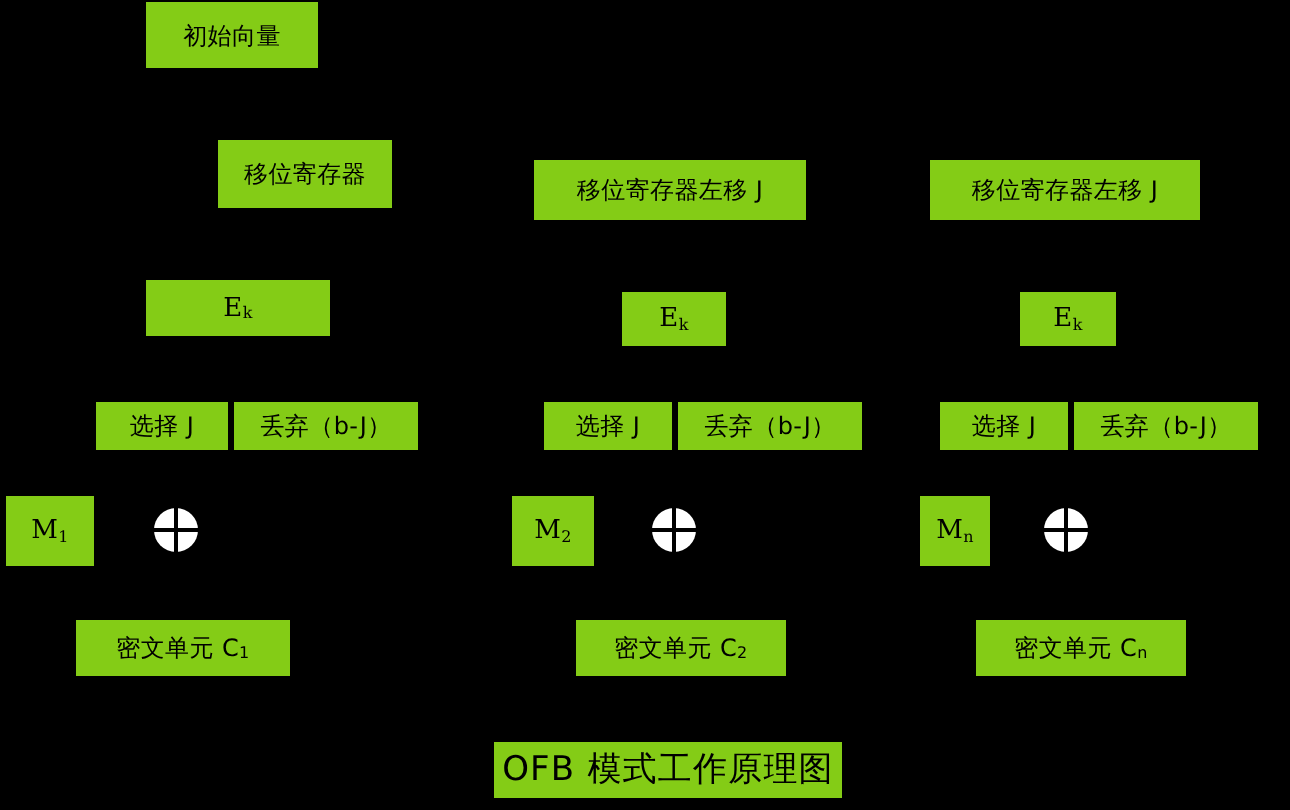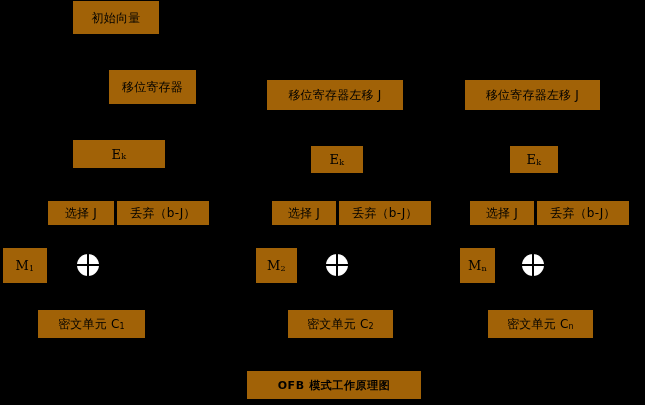--- a/index.html
+++ b/index.html
@@ -10,34 +10,34 @@
   #canvas {
     position: relative;
     width: 645px;
     height: 405px;
     background: #000000;
     overflow: hidden;
     font-family: "DejaVu Sans", "Liberation Sans", sans-serif;
   }
   .box {
     position: absolute;
-    background: #a16207;
+    background: #84cc16;
     color: #000000;
     display: flex;
     align-items: center;
     justify-content: center;
     box-sizing: border-box;
     font-size: 12px;
     line-height: 1;
     white-space: nowrap;
     letter-spacing: 0.2px;
   }
   .box.title-box {
-    font-weight: bold;
-    font-size: 11px;
+    font-weight: normal;
+    font-size: 17px;
     letter-spacing: 0.6px;
   }
   .box.serif {
     font-family: "DejaVu Serif", "Liberation Serif", serif;
     font-size: 13px;
   }
   .sub {
     font-size: 8px;
     vertical-align: sub;
     position: relative;

